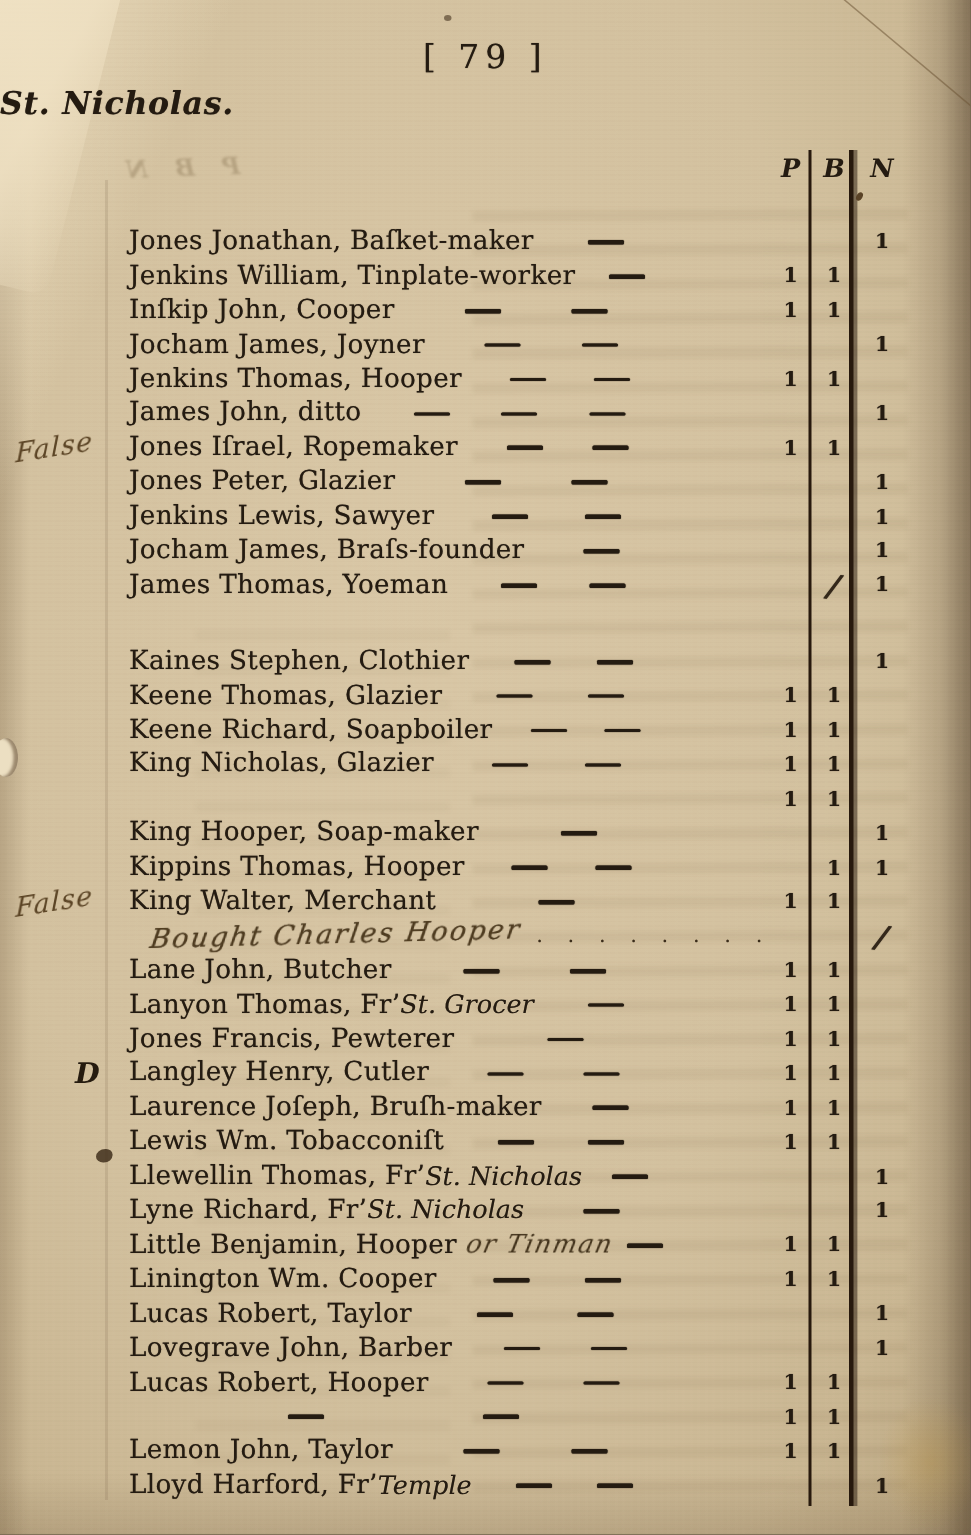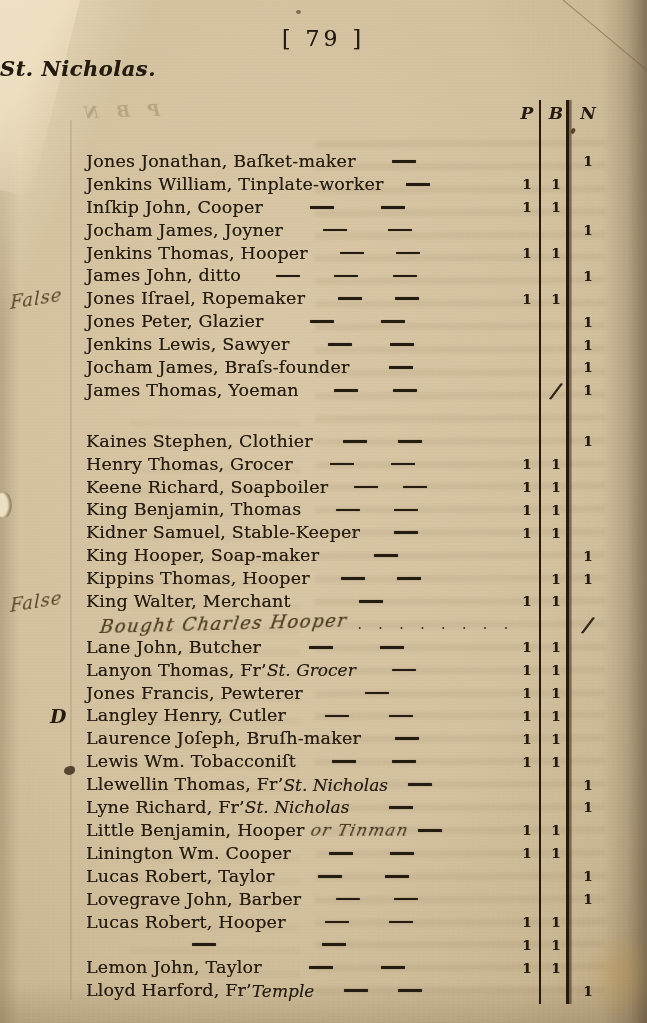--- a/index.html
+++ b/index.html
@@ -277,21 +277,21 @@
             <span class="dash"></span>
           </div>
     </div>
     <span class="mark x-p"></span>
     <span class="mark x-b"></span>
     <span class="mark x-n">1</span>
   </div>
       <div class="row">
 
     <div class="line">
-      <span class="name">Henry Thomas, Grocer</span>
+      <span class="name">Keene Thomas, Glazier</span>
 
       <div class="dash-zone">
             <span class="dash"></span>
             <span class="dash"></span>
           </div>
     </div>
     <span class="mark x-p">1</span>
     <span class="mark x-b">1</span>
     <span class="mark x-n"></span>
   </div>
@@ -305,40 +305,33 @@
             <span class="dash"></span>
           </div>
     </div>
     <span class="mark x-p">1</span>
     <span class="mark x-b">1</span>
     <span class="mark x-n"></span>
   </div>
       <div class="row">
 
     <div class="line">
-      <span class="name">King Benjamin, Thomas</span>
-
-      <div class="dash-zone">
-            <span class="dash"></span>
-            <span class="dash"></span>
-          </div>
-    </div>
-    <span class="mark x-p">1</span>
-    <span class="mark x-b">1</span>
-    <span class="mark x-n"></span>
-  </div>
-      <div class="row">
-
-    <div class="line">
-      <span class="name">Kidner Samuel, Stable-Keeper</span>
-
-      <div class="dash-zone">
-            <span class="dash"></span>
-          </div>
-    </div>
+      <span class="name">King Nicholas, Glazier</span>
+
+      <div class="dash-zone">
+            <span class="dash"></span>
+            <span class="dash"></span>
+          </div>
+    </div>
+    <span class="mark x-p">1</span>
+    <span class="mark x-b">1</span>
+    <span class="mark x-n"></span>
+  </div>
+      <div class="row">
+
     <span class="mark x-p">1</span>
     <span class="mark x-b">1</span>
     <span class="mark x-n"></span>
   </div>
       <div class="row">
 
     <div class="line">
       <span class="name">King Hooper, Soap-maker</span>
 
       <div class="dash-zone">

